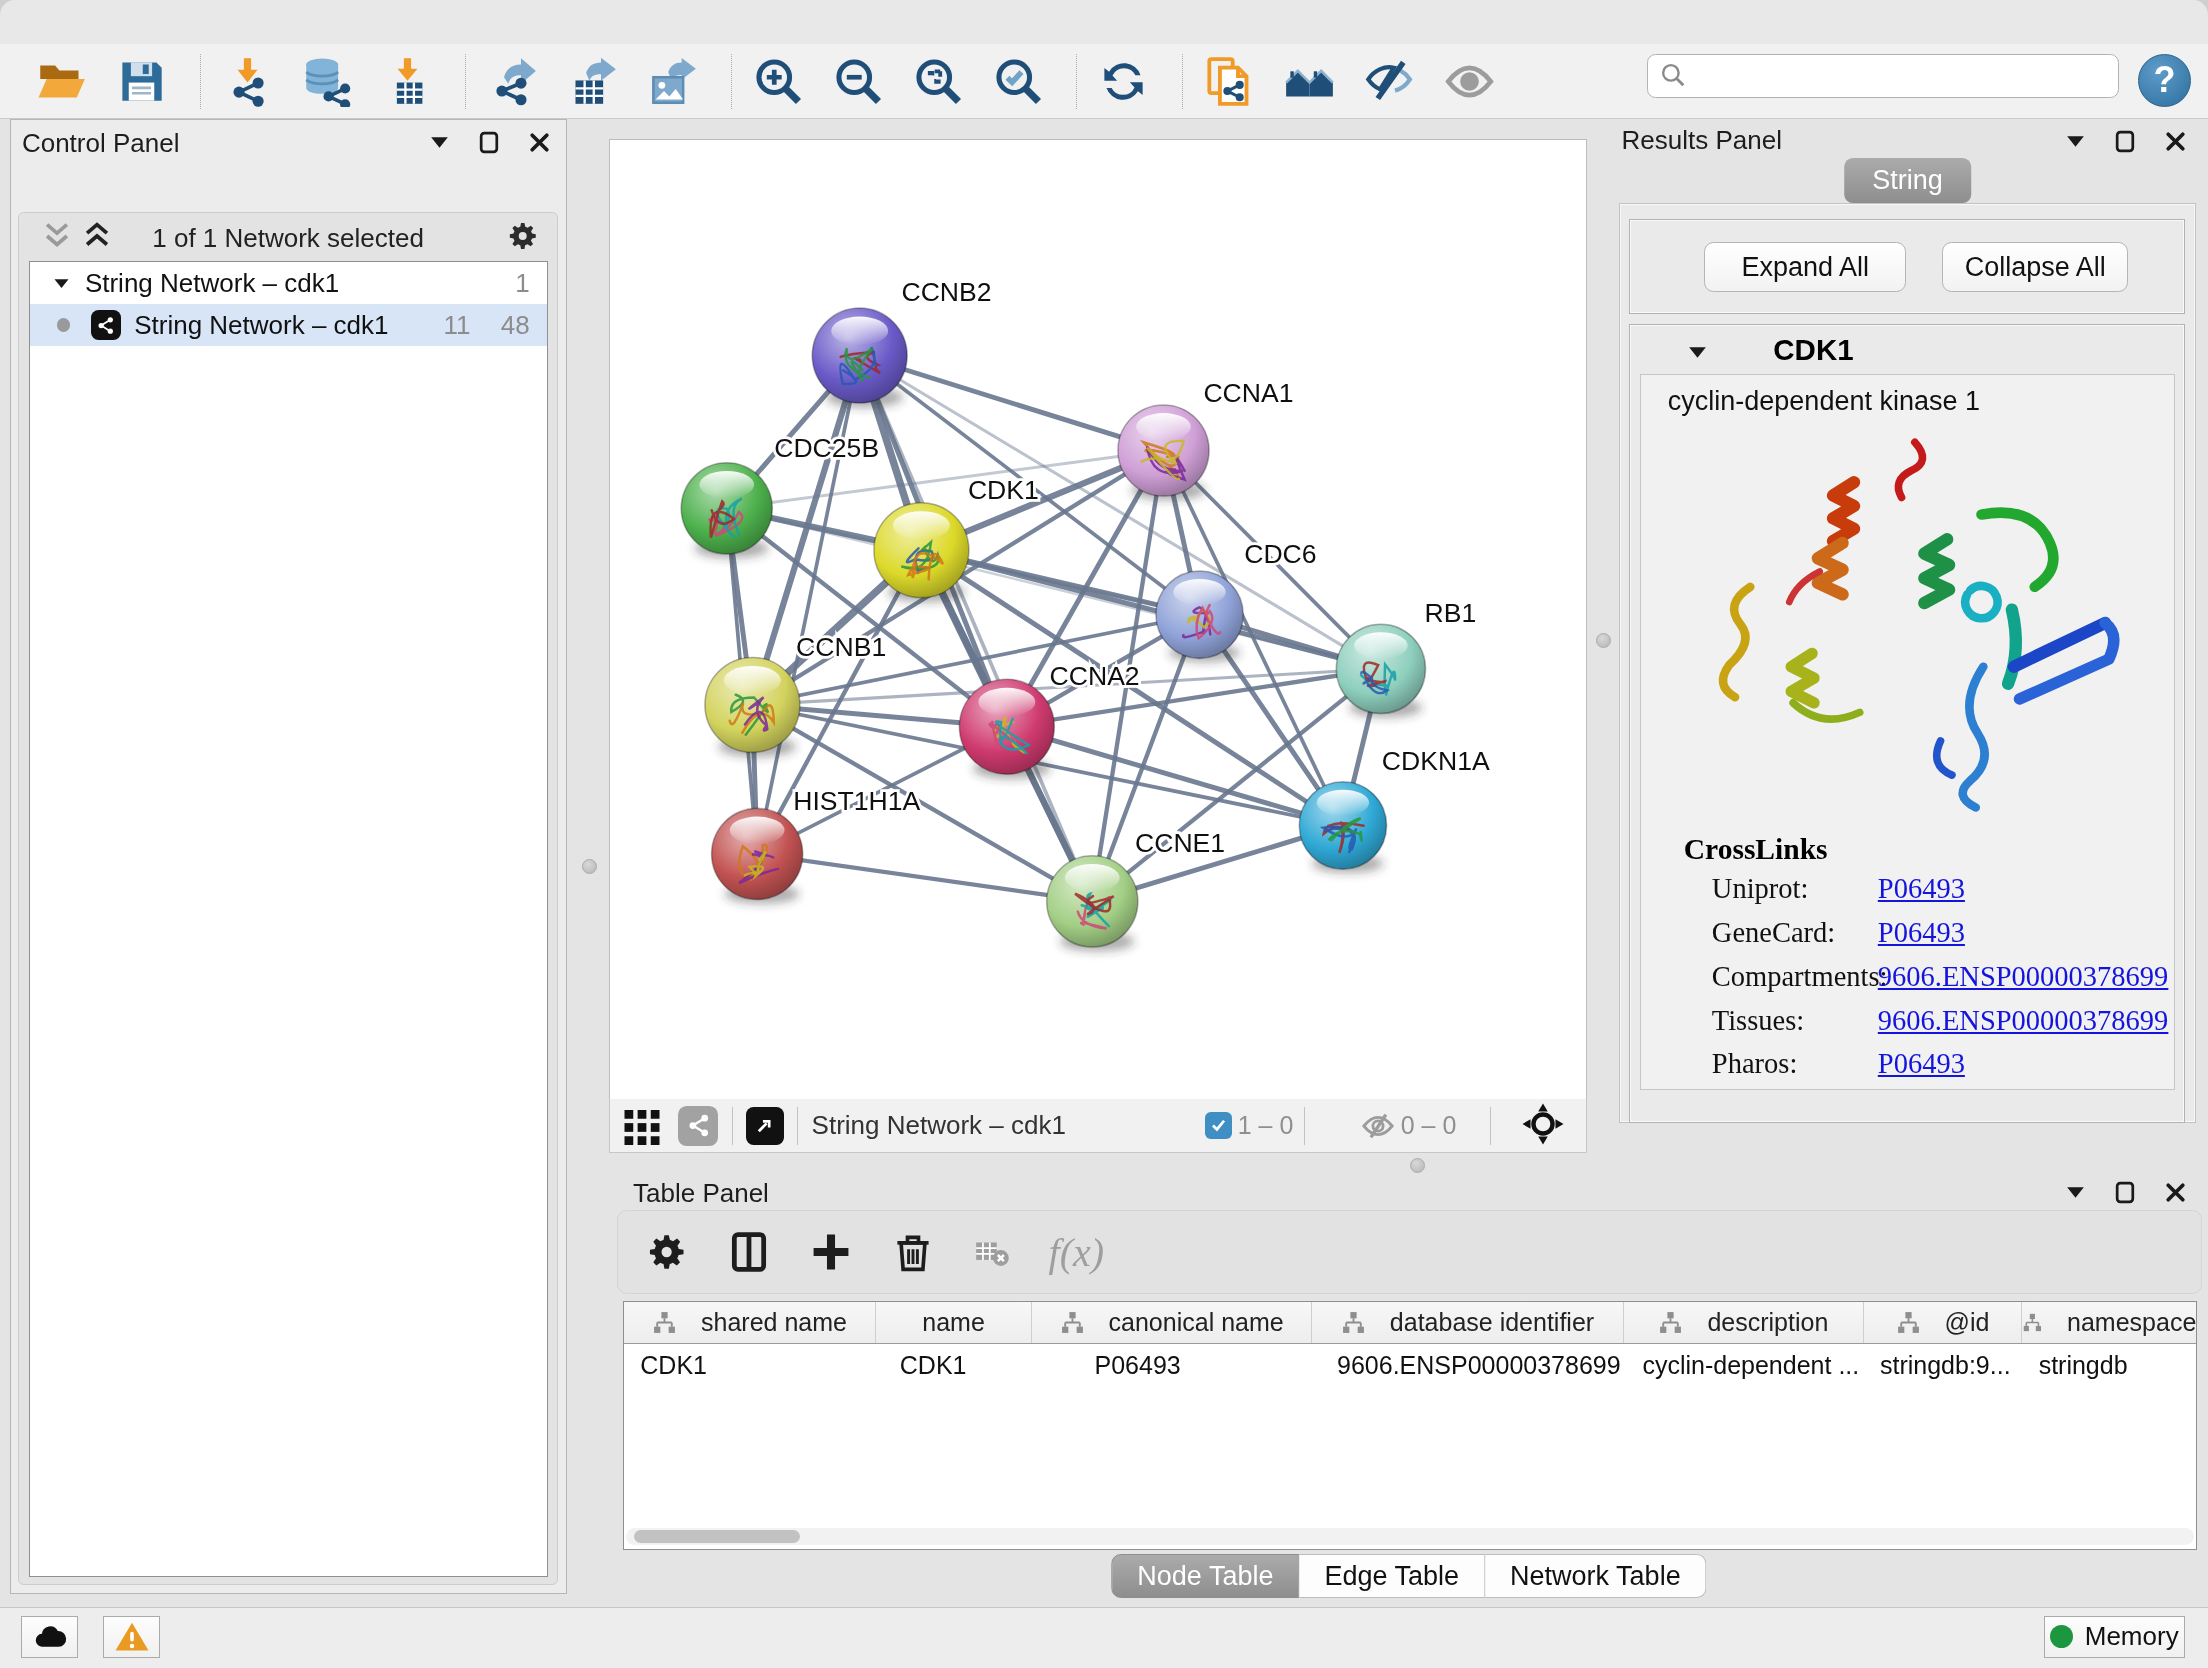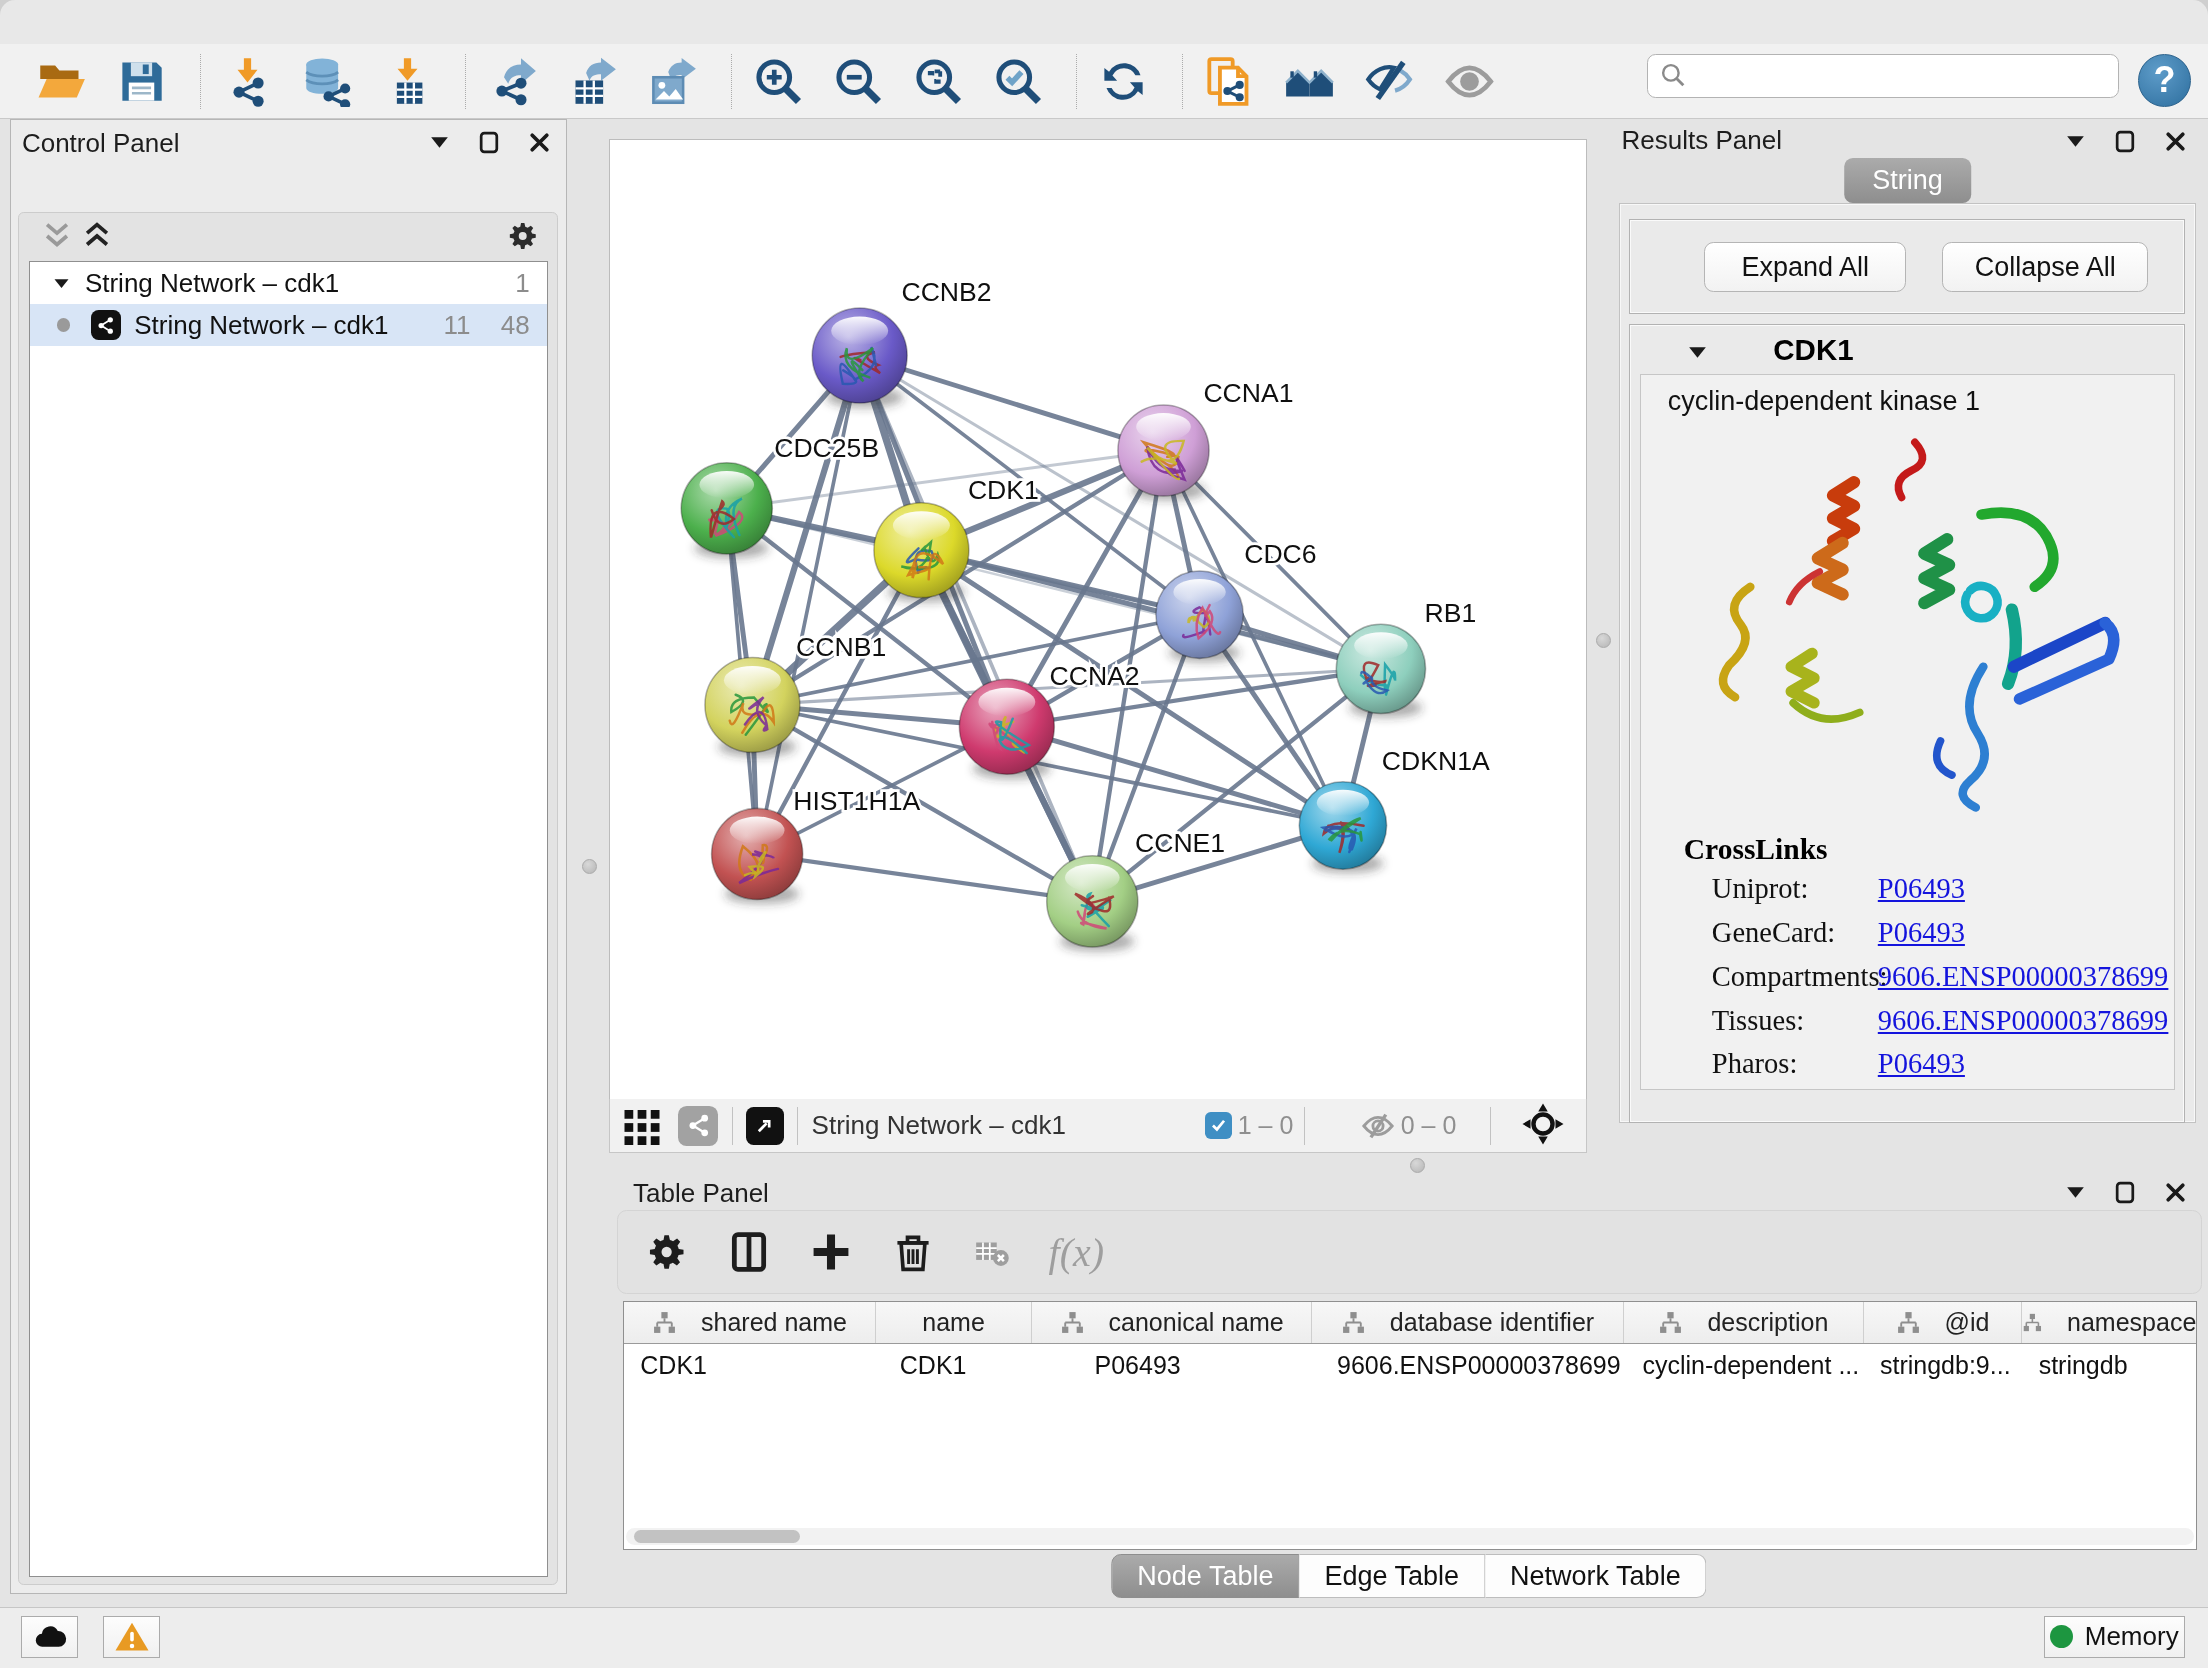--- a/index.html
+++ b/index.html
@@ -307,20 +307,21 @@
           <div class="icon-btn" style="left:21px">
             <svg viewBox="0 0 24 24">
                 <path d="M5 4l7 6 7-6M5 12l7 6 7-6" stroke="#9a9a9a" stroke-width="2.6" fill="none"></path>
               </svg>
           </div>
           <div class="icon-btn" style="left:61px">
             <svg viewBox="0 0 24 24">
                 <path d="M5 10l7-6 7 6M5 18l7-6 7 6" stroke="#222" stroke-width="2.6" fill="none"></path>
               </svg>
           </div>
+          <div class="txt">1 of 1 Network selected</div>
           <div class="icon-btn" style="right:17px">
             <svg viewBox="0 0 24 24">
                 <path d="M21 13.2v-2.4l-2.6-.5a6.8 6.8 0 00-.7-1.7l1.5-2.2-1.7-1.7-2.2 1.5c-.5-.3-1.1-.5-1.7-.7L13 2.9h-2.4l-.5 2.6c-.6.2-1.2.4-1.7.7L6.2 4.7 4.5 6.4 6 8.6c-.3.5-.5 1.1-.7 1.7l-2.6.5v2.4l2.6.5c.2.6.4 1.2.7 1.7l-1.5 2.2 1.7 1.7 2.2-1.5c.5.3 1.1.5 1.7.7l.5 2.6H13l.5-2.6c.6-.2 1.2-.4 1.7-.7l2.2 1.5 1.7-1.7-1.5-2.2c.3-.5.5-1.1.7-1.7z" fill="#2c2c2c"></path>
                 <circle cx="11.8" cy="12" r="2.8" fill="#e3e3e3"></circle>
               </svg>
           </div>
         </div>
         <div class="cp-tree">
           <div class="tree-row">
             <svg style="width:21px;height:21px;margin:0 13.3px 0 21px" viewBox="0 0 24 24">
@@ -640,21 +641,21 @@
             <rect x="4" y="3" width="15" height="18" rx="3" fill="none" stroke="#1a1a1a" stroke-width="2.6"></rect>
           </svg>
         <svg viewBox="0 0 24 24">
             <path d="M5 5l14 14M19 5L5 19" stroke="#1a1a1a" stroke-width="3.6" stroke-linecap="round"></path>
           </svg>
       </div>
       <div class="rp-tab">String</div>
       <div class="rp-container">
         <div class="rp-box" style="top:15px; height:95px;">
           <div class="btn" style="position:absolute;left:74px;top:22px;width:202px;height:50px">Expand All</div>
-          <div class="btn" style="position:absolute;left:312px;top:22px;width:206px;height:50px">Collapse All</div>
+          <div class="btn" style="position:absolute;left:312px;top:22px;width:186px;height:50px">Collapse All</div>
         </div>
         <div class="rp-box" style="top:120px; height:799px;">
           <svg style="position:absolute;left:55px;top:15px;width:25px;height:25px" viewBox="0 0 24 24">
               <path d="M4 7h16l-8 10z" fill="#1a1a1a"></path>
             </svg>
           <div style="position:absolute;left:143px;top:7.6px;font-size:29.5px;font-weight:bold;color:#000">CDK1</div>
           <div class="rp-inner">
             <div class="rp-desc">cyclin-dependent kinase 1</div>
             <svg style="position:absolute;left:57px;top:52px;width:428px;height:390px" viewBox="0 0 450 410">
               <g fill="none" stroke-linecap="round" stroke-linejoin="round">

